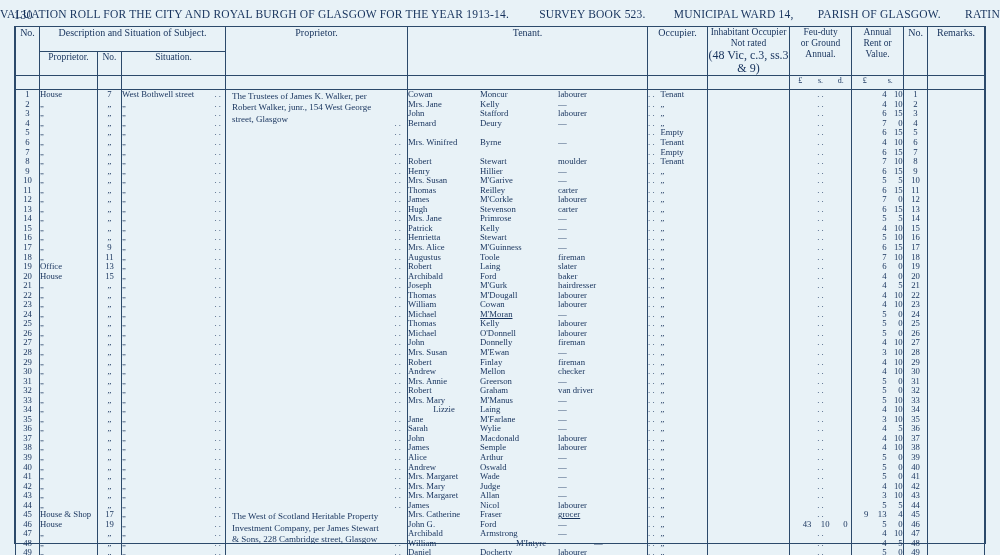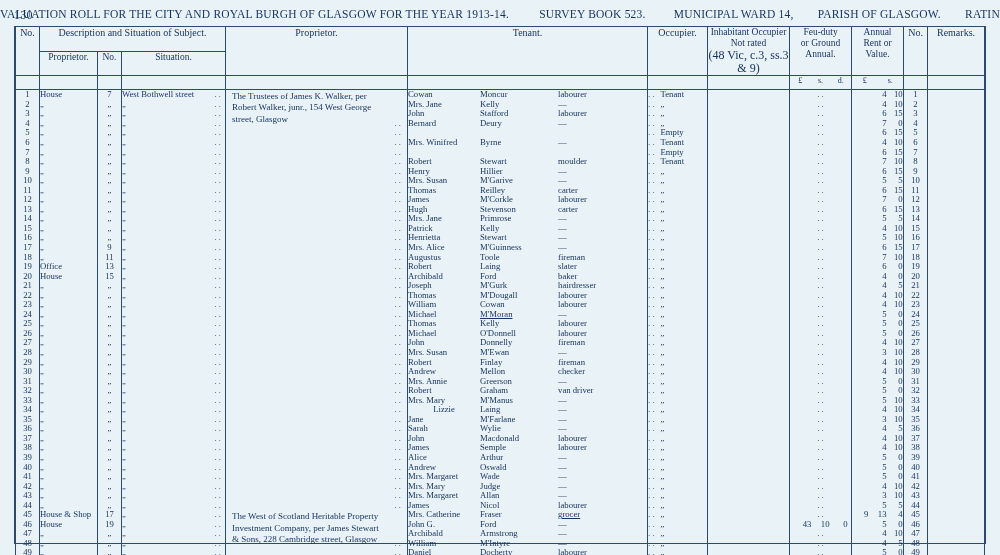--- a/index.html
+++ b/index.html
@@ -485,21 +485,21 @@
                 <div class="rw l"><span style="display: inline-block; width: 72px;">James</span><span style="display: inline-block; width: 78px;">Semple</span><span style="display: inline-block;">labourer</span></div>
                 <div class="rw l"><span style="display: inline-block; width: 72px;">Alice</span><span style="display: inline-block; width: 78px;">Arthur</span><span style="display: inline-block;">—</span></div>
                 <div class="rw l"><span style="display: inline-block; width: 72px;">Andrew</span><span style="display: inline-block; width: 78px;">Oswald</span><span style="display: inline-block;">—</span></div>
                 <div class="rw l"><span style="display: inline-block; width: 72px;">Mrs. Margaret</span><span style="display: inline-block; width: 78px;">Wade</span><span style="display: inline-block;">—</span></div>
                 <div class="rw l"><span style="display: inline-block; width: 72px;">Mrs. Mary</span><span style="display: inline-block; width: 78px;">Judge</span><span style="display: inline-block;">—</span></div>
                 <div class="rw l"><span style="display: inline-block; width: 72px;">Mrs. Margaret</span><span style="display: inline-block; width: 78px;">Allan</span><span style="display: inline-block;">—</span></div>
                 <div class="rw l"><span style="display: inline-block; width: 72px;">James</span><span style="display: inline-block; width: 78px;">Nicol</span><span style="display: inline-block;">labourer</span></div>
                 <div class="rw l"><span style="display: inline-block; width: 72px;">Mrs. Catherine</span><span style="display: inline-block; width: 78px;">Fraser</span><span style="display: inline-block; text-decoration: underline;">grocer</span></div>
                 <div class="rw l"><span style="display: inline-block; width: 72px;">John G.</span><span style="display: inline-block; width: 78px;">Ford</span><span style="display: inline-block;">—</span></div>
                 <div class="rw l"><span style="display: inline-block; width: 72px;">Archibald</span><span style="display: inline-block; width: 78px;">Armstrong</span><span style="display: inline-block;">—</span></div>
-                <div class="rw l"><span style="display: inline-block; width: 72px;">William</span><span style="display: inline-block; width: 78px;">M'Intyre</span><span style="display: inline-block;">—</span></div>
+                <div class="rw l"><span style="display: inline-block; width: 72px;">William</span><span style="display: inline-block; width: 78px; margin-left: 36px;">M'Intyre</span><span style="display: inline-block;">—</span></div>
                 <div class="rw l"><span style="display: inline-block; width: 72px;">Daniel</span><span style="display: inline-block; width: 78px;">Docherty</span><span style="display: inline-block;">labourer</span></div>
               </div>
             </td>
           <td class="bodycell l pad-l">
               <div class="rows" id="col-occupier">
                 <div class="rw l"><span class="dots" style="margin-right: 6px;">. .</span><span>Tenant</span></div>
                 <div class="rw l"><span class="dots" style="margin-right: 6px;">. .</span><span>„</span></div>
                 <div class="rw l"><span class="dots" style="margin-right: 6px;">. .</span><span>„</span></div>
                 <div class="rw l"><span class="dots" style="margin-right: 6px;">. .</span><span>„</span></div>
                 <div class="rw l"><span class="dots" style="margin-right: 6px;">. .</span><span>Empty</span></div>

